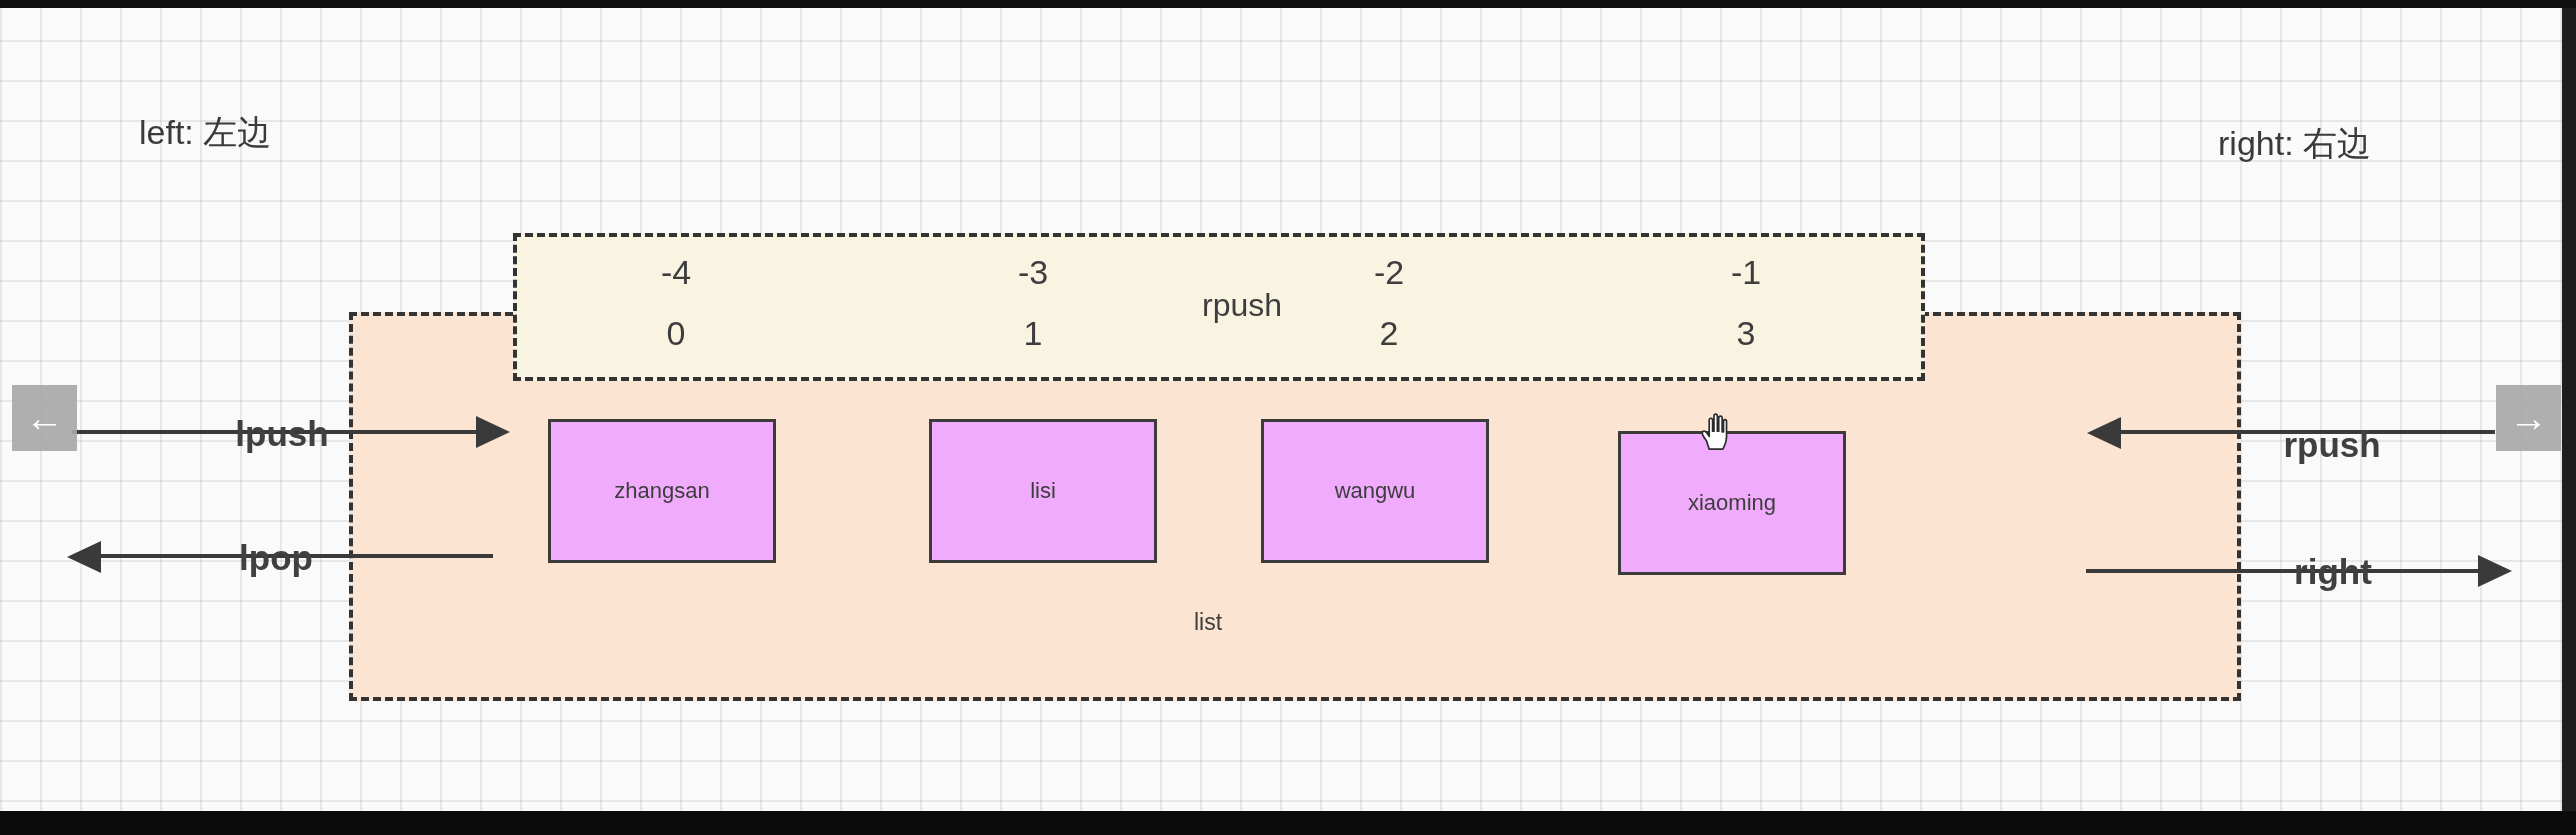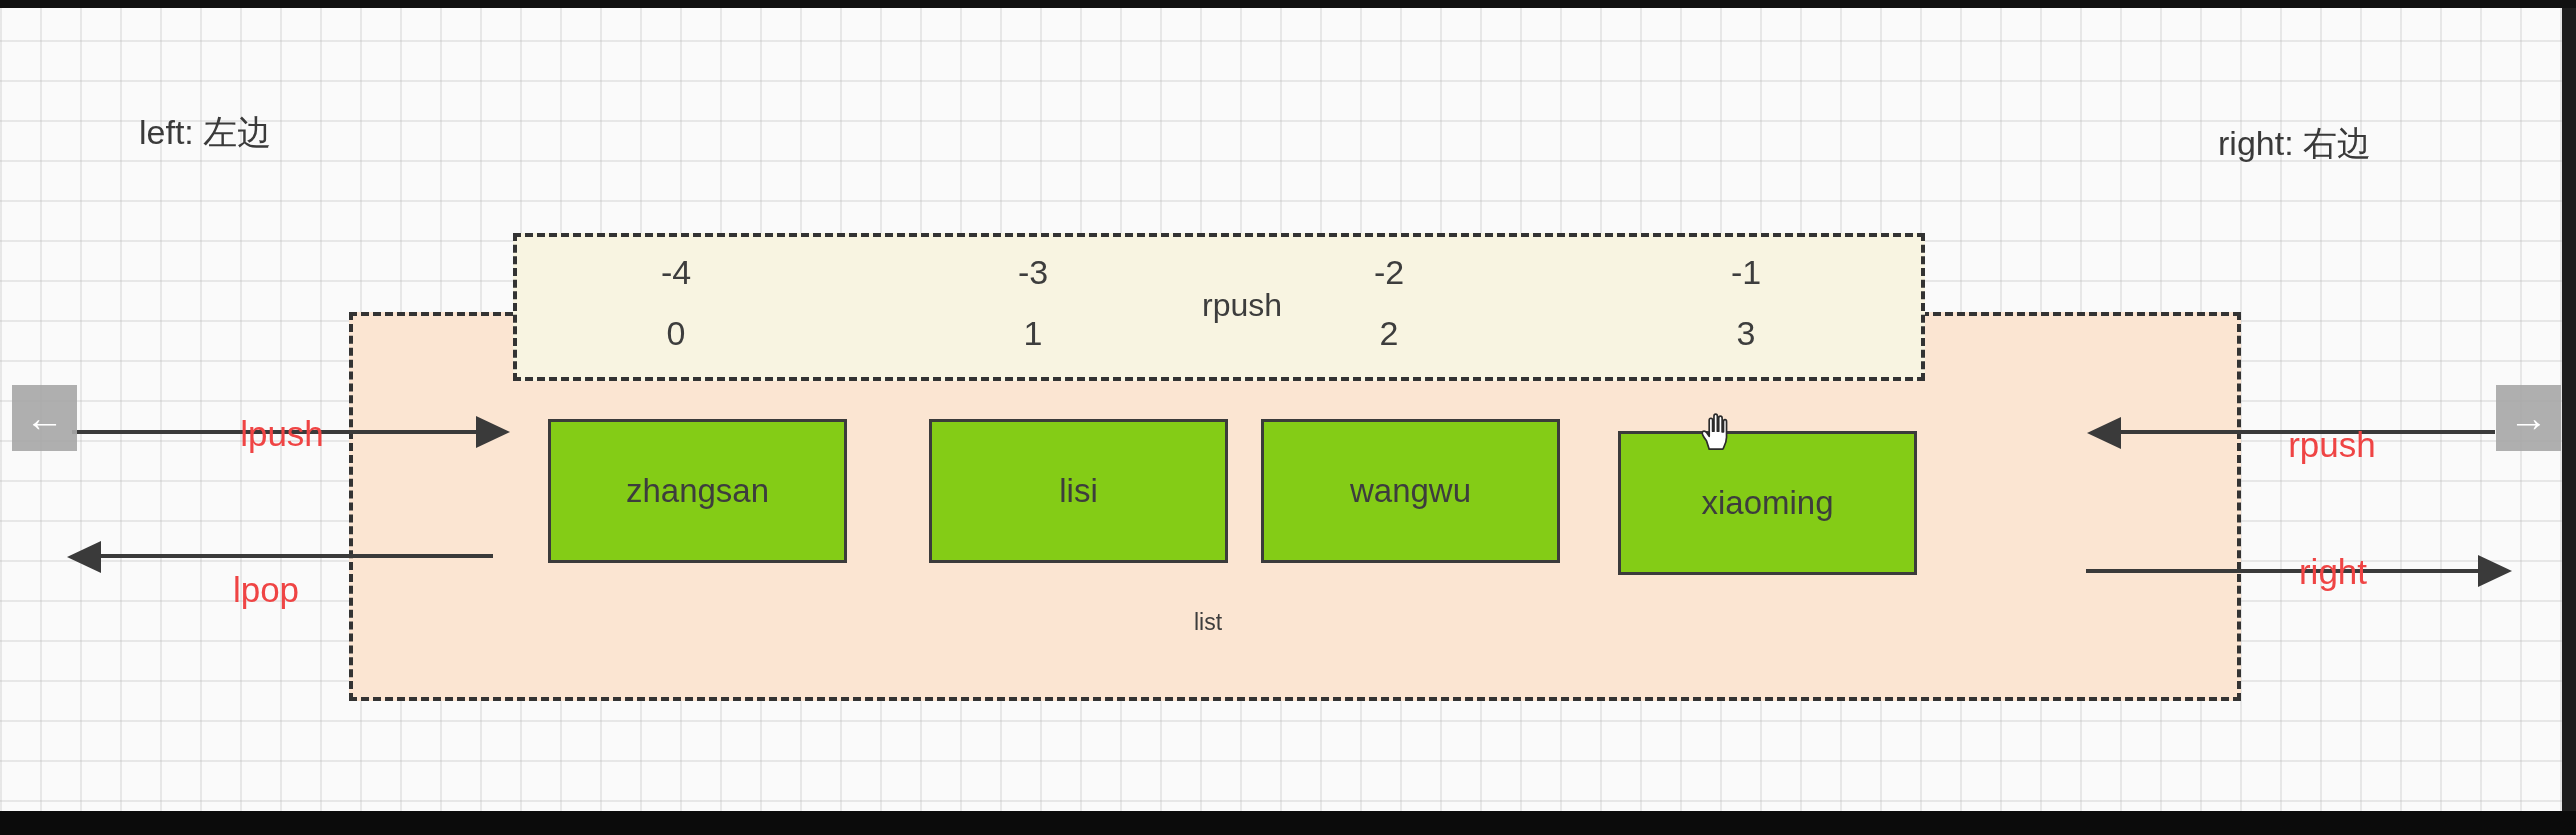--- a/index.html
+++ b/index.html
@@ -30,33 +30,33 @@
     background:#f8f4e1;border:4.3px dashed #333;box-sizing:border-box;z-index:2;
   }
   .idx{position:absolute;transform:translateX(-50%);font-size:34px;z-index:3;line-height:1;}
   .row-neg{top:255px;}
   .row-pos{top:316px;}
   .c1{left:676px;} .c2{left:1033px;} .c3{left:1389px;} .c4{left:1746px;}
   .lrange-label{position:absolute;left:1242px;top:289px;transform:translateX(-50%);font-size:32px;z-index:3;line-height:1;}
   .list-label{position:absolute;left:1208px;top:611px;transform:translateX(-50%);font-size:23px;z-index:2;line-height:1;}
 
   .item{
-    position:absolute;top:419px;width:299px;height:144px;
-    background:#84cc16;border:3.4px solid #3b3b3b;box-sizing:border-box;
+    position:absolute;top:419px;width:228px;height:144px;
+    background:#f0abfc;border:3.4px solid #3b3b3b;box-sizing:border-box;
     display:flex;align-items:center;justify-content:center;
-    font-size:33px;z-index:2;
+    font-size:22px;z-index:2;
   }
   .i1{left:548px;} .i2{left:904px;margin-left:25px;} .i3{left:1261px;} .i4{left:1618px;margin-top:12px;}
 
   .hline{position:absolute;height:4.3px;background:#3a3a3a;z-index:3;}
   .tri-r{position:absolute;width:0;height:0;border-top:16.3px solid transparent;
          border-bottom:16.3px solid transparent;border-left:34px solid #3a3a3a;z-index:3;}
   .tri-l{position:absolute;width:0;height:0;border-top:16.3px solid transparent;
          border-bottom:16.3px solid transparent;border-right:34px solid #3a3a3a;z-index:3;}
-  .oplabel{position:absolute;transform:translate(-50%,-50%);font-size:35px;color:#ef4444;z-index:4;line-height:1;white-space:nowrap;}
+  .oplabel{position:absolute;transform:translate(-50%,-50%);font-size:35px;color:#404040;z-index:4;line-height:1;white-space:nowrap;font-weight:bold;}
 
   .navbtn{
     position:absolute;top:385px;width:65px;height:66px;
     background:rgba(168,168,168,0.92);color:#fff;
     display:flex;align-items:center;justify-content:center;
     font-size:39px;z-index:6;cursor:pointer;user-select:none;
   }
   .navbtn-left{left:12px;}
   .navbtn-right{left:2496px;}
 
@@ -98,21 +98,21 @@
 <div class="item i4">
   <span>xiaoming</span>
 </div>
 
 <div class="hline" style="left:72px;top:430px;width:409px;"></div>
 <div class="tri-r" style="left:476px;top:416px;"></div>
 <div class="oplabel" style="left:282px;top:433px;">lpush</div>
 
 <div class="tri-l" style="left:67px;top:541px;"></div>
 <div class="hline" style="left:98px;top:554px;width:395px;"></div>
-<div class="oplabel" style="left:266px;top:557px;margin-top:32px;">lpop</div>
+<div class="oplabel" style="left:276px;top:557px;">lpop</div>
 
 <div class="tri-l" style="left:2087px;top:417px;"></div>
 <div class="hline" style="left:2118px;top:430px;width:377px;"></div>
 <div class="oplabel" style="left:2332px;top:444px;">rpush</div>
 
 <div class="hline" style="left:2086px;top:569px;width:395px;"></div>
 <div class="tri-r" style="left:2478px;top:555px;"></div>
 <div class="oplabel" style="left:2333px;top:571px;">right</div>
 
 <div class="navbtn navbtn-left">

